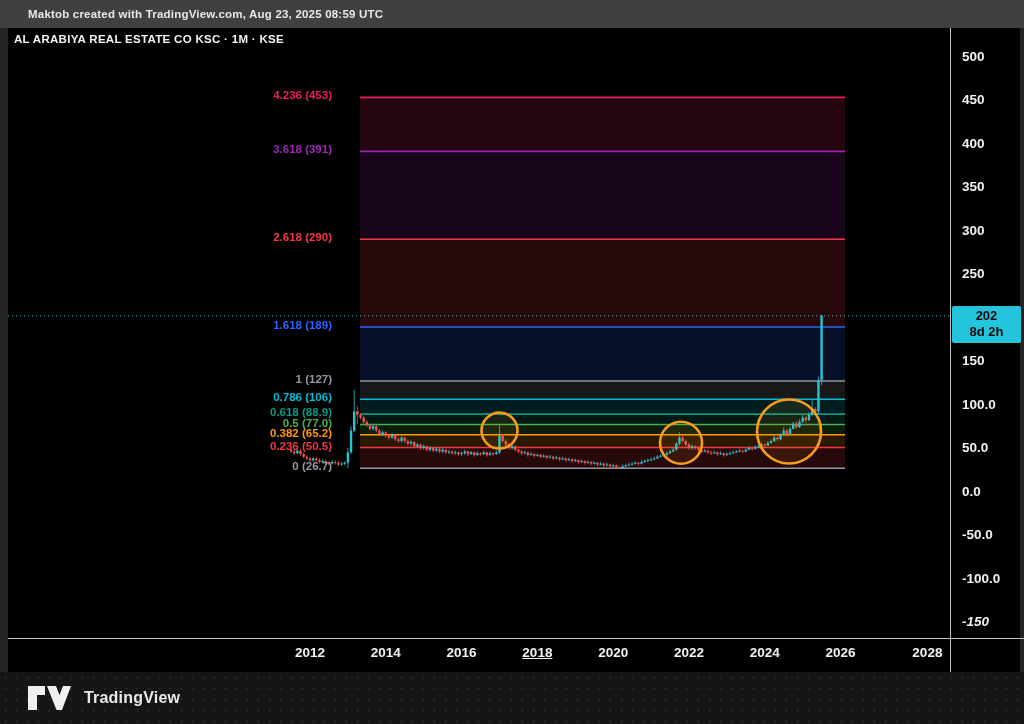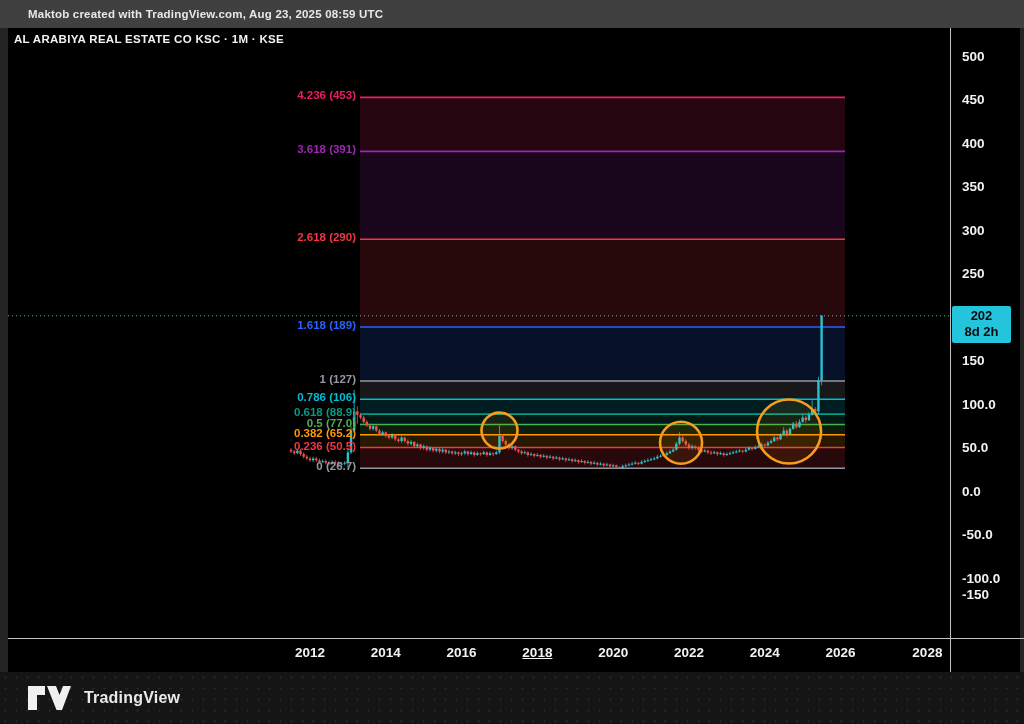--- a/index.html
+++ b/index.html
@@ -6,28 +6,28 @@
   #screen{position:relative;width:1024px;height:724px;background:#000;overflow:hidden;
           font-family:"Liberation Sans",sans-serif;-webkit-font-smoothing:antialiased;}
   
   #topbar{position:absolute;left:0;top:0;width:1024px;height:28px;background:#404040;
           display:flex;align-items:center;padding-left:28px;box-sizing:border-box;}
   #topbar .attr{font-size:11.5px;font-weight:bold;color:#e8e8e8;letter-spacing:.2px;}
   
   .edge{position:absolute;background:#242424;}
   #symbol-title{position:absolute;left:14px;top:33px;font-size:11.5px;font-weight:bold;color:#f2f2f2;letter-spacing:.3px;}
   #plot-svg{position:absolute;left:0;top:0;width:1024px;height:724px;}
-  .fib-label{position:absolute;right:668px;width:140px;text-align:right;font-size:11.5px;
+  .fib-label{position:absolute;right:692px;width:140px;text-align:right;font-size:11.5px;
              font-weight:bold;white-space:nowrap;}
   .sep-v{position:absolute;left:950px;top:28px;width:1px;height:644px;background:#c2c2c2;}
   .sep-h{position:absolute;left:8px;top:638px;width:1016px;height:1px;background:#c2c2c2;}
   .ytick{position:absolute;left:962px;height:18px;line-height:18px;font-size:13.5px;font-weight:bold;color:#f2f2f2;}
   .xtick{position:absolute;top:644px;width:44px;text-align:center;height:18px;line-height:18px;
          font-size:13.5px;font-weight:bold;color:#f2f2f2;}
-  #price-badge{position:absolute;left:952px;width:59px;height:37px;border-radius:2px;
+  #price-badge{position:absolute;left:952px;width:69px;height:37px;border-radius:2px;
                display:flex;flex-direction:column;align-items:center;justify-content:center;
                font-size:13px;font-weight:bold;color:#0b0b0b;line-height:16px;}
   
   #footer{position:absolute;left:0;top:672px;width:1024px;height:52px;background:#151515;
           background-image:radial-gradient(#242424 1px,transparent 1.2px);background-size:11px 11px;
           display:flex;align-items:center;padding-left:26px;box-sizing:border-box;gap:12px;}
   #brand-text{font-size:16px;font-weight:bold;color:#e9e9e9;letter-spacing:.2px;}
 </style>
 </head>
 <body>
@@ -430,21 +430,21 @@
     <div class="ytick" style="top: 134.5px;">400</div>
     <div class="ytick" style="top: 178px;">350</div>
     <div class="ytick" style="top: 221.5px;">300</div>
     <div class="ytick" style="top: 265px;">250</div>
     <div class="ytick" style="top: 352px;">150</div>
     <div class="ytick" style="top: 395.5px;">100.0</div>
     <div class="ytick" style="top: 439px;">50.0</div>
     <div class="ytick" style="top: 482.5px;">0.0</div>
     <div class="ytick" style="top: 526px;">-50.0</div>
     <div class="ytick" style="top: 569.5px;">-100.0</div>
-    <div class="ytick" style="top: 586px;">-150</div>
+    <div class="ytick" style="top: 613px; font-style: italic;">-150</div>
   </div>
 
   <div id="price-badge" style="top: 305.76px; background: rgb(37, 196, 221);">
     <span>202</span>
     <span>8d 2h</span>
   </div>
 
   <div>
     <div class="xtick" style="left: 288px;">2012</div>
     <div class="xtick" style="left: 363.8px;">2014</div>

